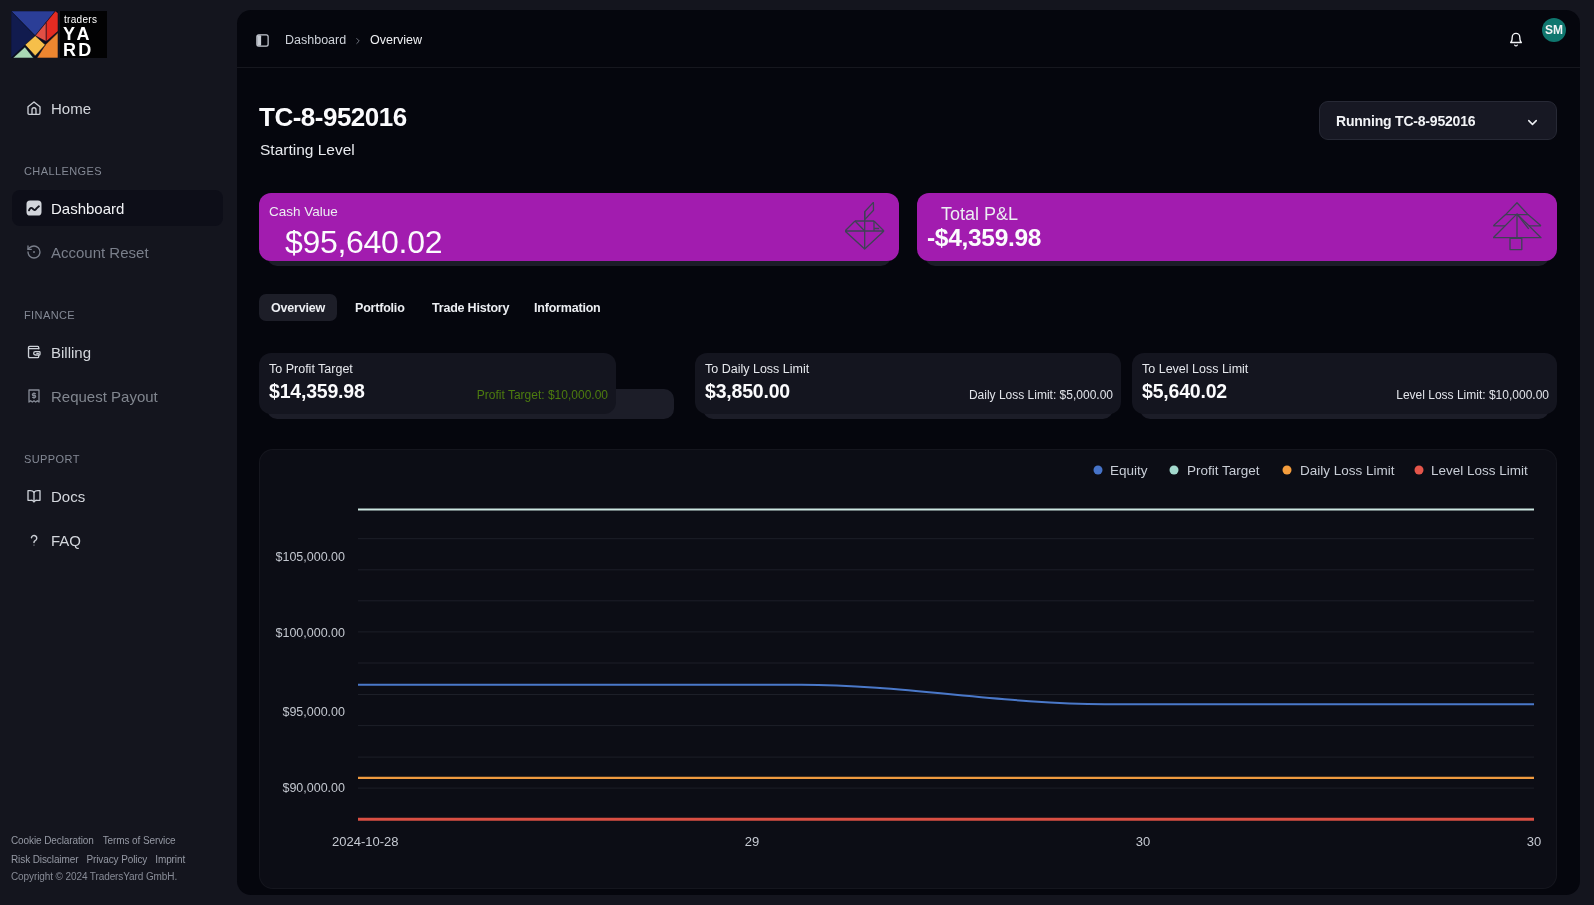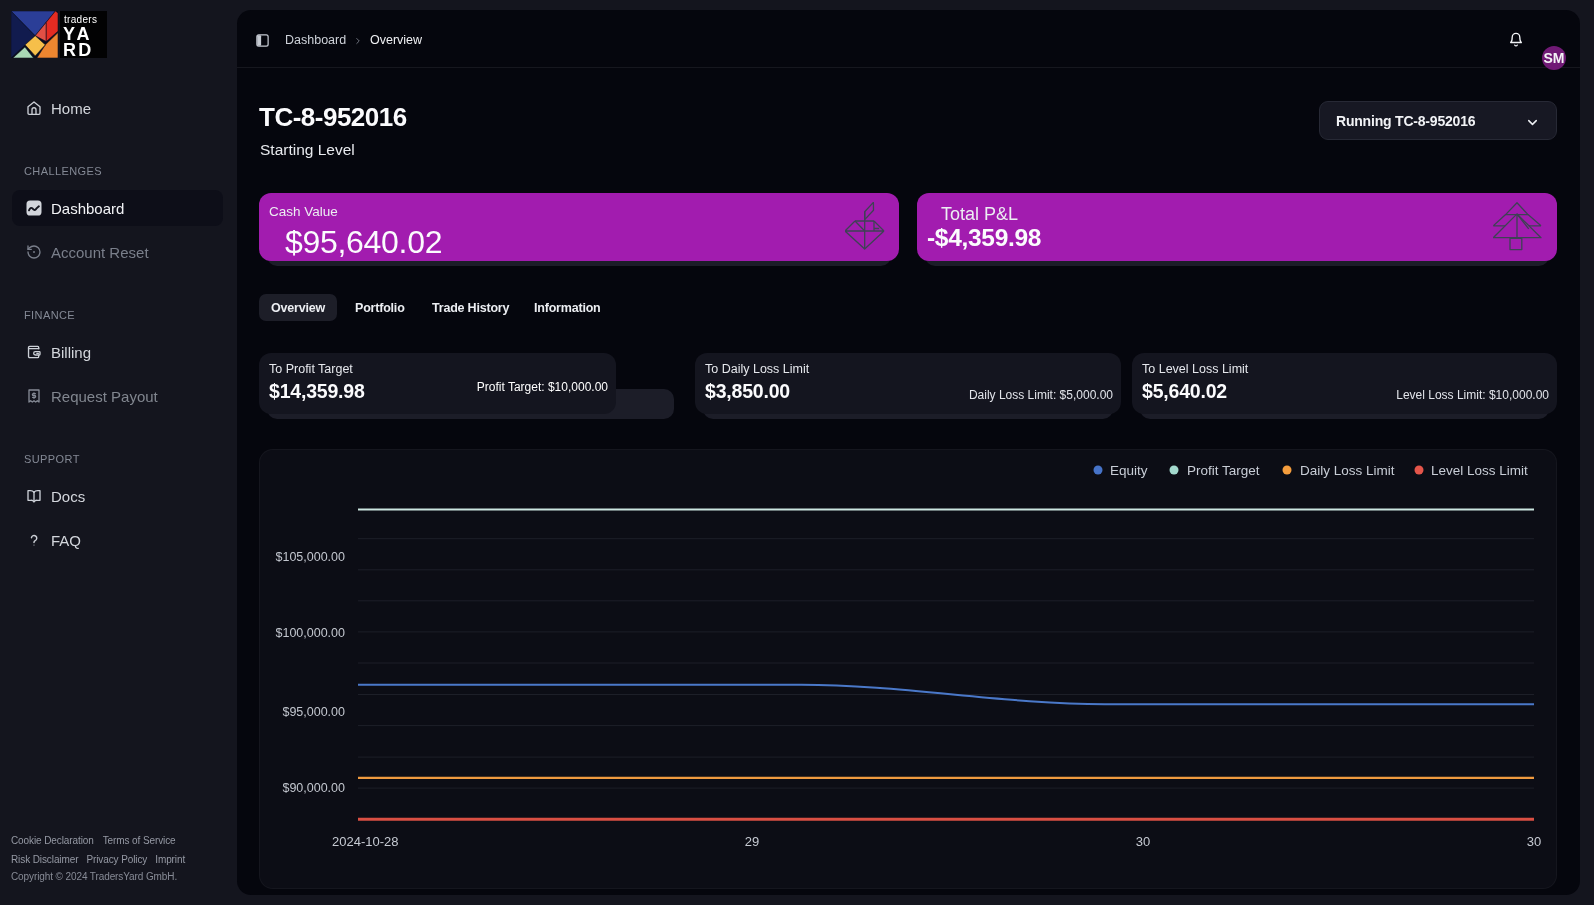--- a/index.html
+++ b/index.html
@@ -139,21 +139,21 @@
       </svg>
     <div class="abs" style="left:48px; top:23px; font-size:12.5px; line-height:14px; color:#cfd3da;">Dashboard</div>
     <svg class="abs" style="left:116px; top:26px;" width="10" height="10" viewBox="0 0 24 24" fill="none" stroke="#6e727d" stroke-width="2.4" stroke-linecap="round" stroke-linejoin="round">
         <path d="m9 18 6-6-6-6"></path>
       </svg>
     <div class="abs" style="left:133px; top:23px; font-size:12.5px; line-height:14px; color:#f0f1f4;">Overview</div>
     <svg class="abs" style="left:1271px; top:21px;" width="16" height="17" viewBox="0 0 24 24" fill="none" stroke="#f2f3f6" stroke-width="2" stroke-linecap="round" stroke-linejoin="round">
         <path d="M6.3 8.5a5.7 5.7 0 0 1 11.4 0c0 6.2 2.3 8 2.3 8H4s2.3-1.8 2.3-8"></path>
         <path d="M10.2 20.5a2 2 0 0 0 3.6 0"></path>
       </svg>
-    <div class="abs" style="left:1305px; top:36px; width:24px; height:24px; border-radius:50%; background:#701a75; color:#f3f4f6; font-size:14px; font-weight:700; display:flex; align-items:center; justify-content:center;">SM</div>
+    <div class="abs" style="left:1305px; top:8px; width:24px; height:24px; border-radius:50%; background:#0f766e; color:#f3f4f6; font-size:12px; font-weight:700; display:flex; align-items:center; justify-content:center;">SM</div>
   </div>
 
   <div class="abs" style="left:22px; top:92px; font-size:26px; letter-spacing:-0.5px; font-weight:700; color:#fbfbfd;">TC-8-952016</div>
   <div class="abs" style="left:23px; top:131px; font-size:15.5px; color:#e8eaee;">Starting Level</div>
 
   <div class="abs" style="left:1082px; top:91px; width:238px; height:39px; background:#171823; border:1px solid #272935; border-radius:9px;">
     <div class="abs" style="left:16px; top:11px; font-size:14px; letter-spacing:-0.2px; font-weight:700; color:#f2f3f6;">Running TC-8-952016</div>
     <svg class="abs" style="left:205px; top:13px;" width="15" height="15" viewBox="0 0 24 24" fill="none" stroke="#eceef2" stroke-width="2.4" stroke-linecap="round" stroke-linejoin="round">
         <path d="m6 9 6 6 6-6"></path>
       </svg>
@@ -187,21 +187,21 @@
   </div>
 
   <div class="tab" style="left:22px; width:78px; background:#1d1e28; border-radius:7px; justify-content:center;">Overview</div>
   <div class="tab" style="left:118px;">Portfolio</div>
   <div class="tab" style="left:195px;">Trade History</div>
   <div class="tab" style="left:297px;">Information</div>
 
   <div class="statcard" style="left:22px; width:357px;">
     <div class="abs" style="left:10px; top:9px; font-size:12.5px; color:#e6e8ed;">To Profit Target</div>
     <div class="abs" style="left:10px; top:27px; font-size:19.5px; letter-spacing:-0.2px; font-weight:700; color:#fbfbfd;">$14,359.98</div>
-    <div class="abs" style="right:8px; bottom:20px; font-size:12px; color:#ffffff;margin-top:12px;">Profit Target: $10,000.00</div>
+    <div class="abs" style="right:8px; bottom:12px; font-size:12px; color:#4d7c0f;margin-top:12px;">Profit Target: $10,000.00</div>
   </div>
   <div class="statcard" style="left:458px; width:426px;">
     <div class="abs" style="left:10px; top:9px; font-size:12.5px; color:#e6e8ed;">To Daily Loss Limit</div>
     <div class="abs" style="left:10px; top:27px; font-size:19.5px; letter-spacing:-0.2px; font-weight:700; color:#fbfbfd;">$3,850.00</div>
     <div class="abs" style="right:8px; bottom:12px; font-size:12px; color:#e2e4ea;">Daily Loss Limit: $5,000.00</div>
   </div>
   <div class="statcard" style="left:895px; width:425px;">
     <div class="abs" style="left:10px; top:9px; font-size:12.5px; color:#e6e8ed;">To Level Loss Limit</div>
     <div class="abs" style="left:10px; top:27px; font-size:19.5px; letter-spacing:-0.2px; font-weight:700; color:#fbfbfd;">$5,640.02</div>
     <div class="abs" style="right:8px; bottom:12px; font-size:12px; color:#e2e4ea;">Level Loss Limit: $10,000.00</div>

